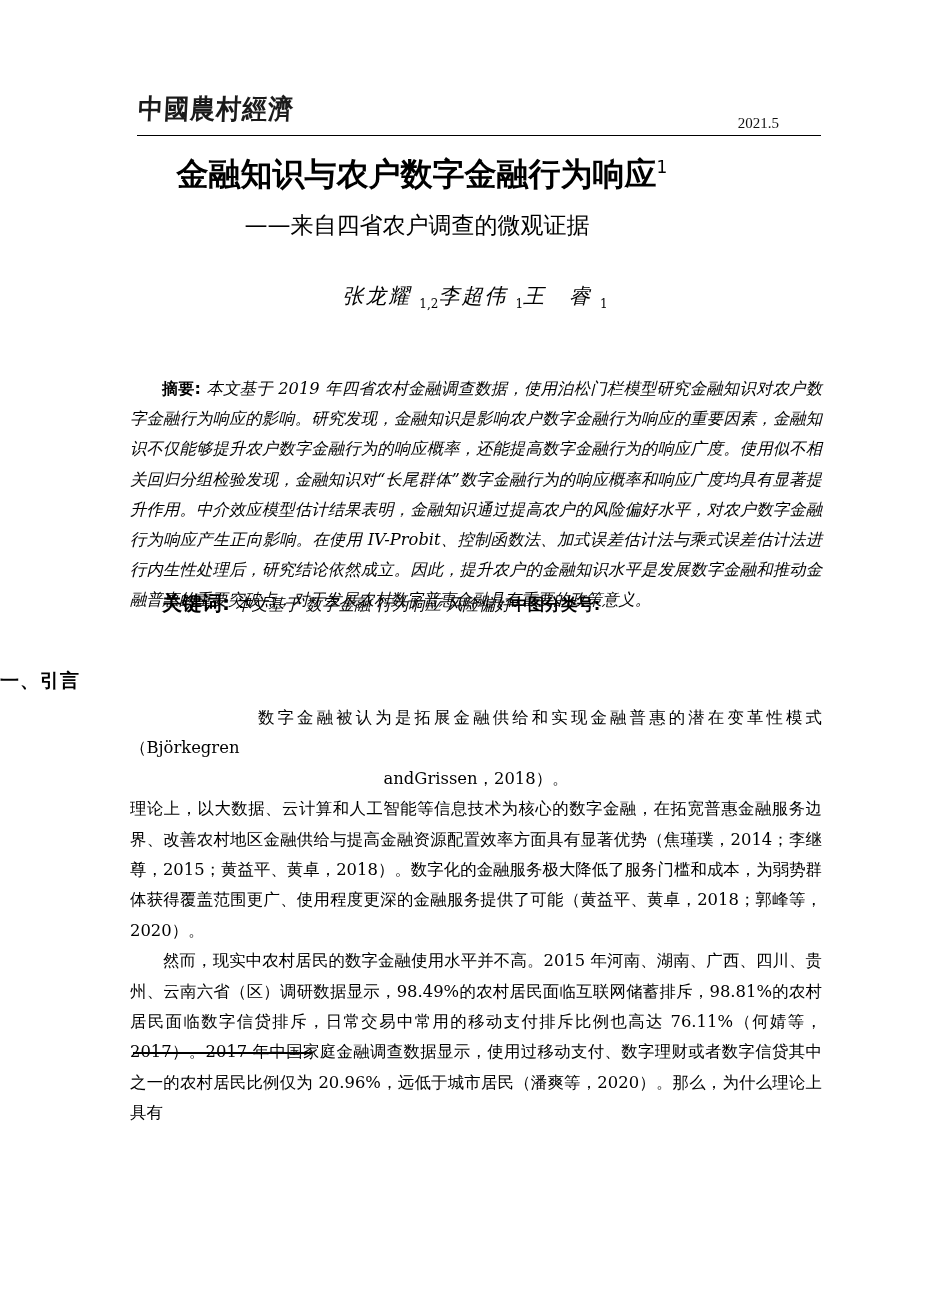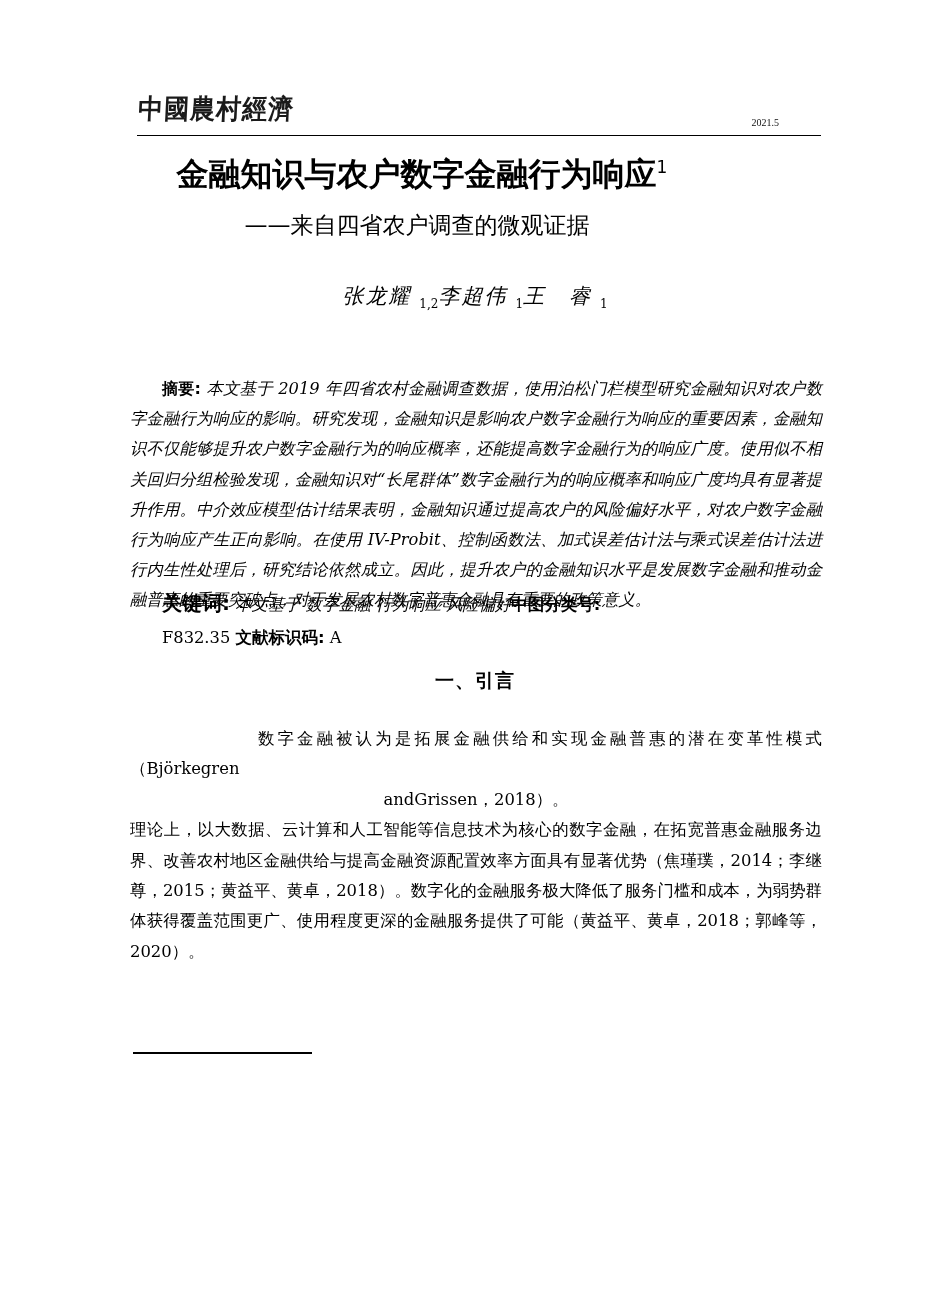--- a/index.html
+++ b/index.html
@@ -44,21 +44,21 @@
     color: #1a1a1a;
     transform: scaleY(1.08) skewX(-3deg);
     transform-origin: left top;
     white-space: nowrap;
   }
   .masthead-issue {
     position: absolute;
     right: 42px;
     top: 22px;
     font-family: "Liberation Serif", "DejaVu Serif", serif;
-    font-size: 10px;
+    font-size: 15px;
     line-height: 18px;
     color: #111;
     white-space: nowrap;
   }
   .masthead-rule {
     position: absolute;
     left: 137px;
     top: 135px;
     width: 684px;
     height: 0;
@@ -182,21 +182,20 @@
     font-family: "DejaVu Sans", "Liberation Sans", sans-serif;
     font-size: 16.5px;
   }
 
   
   .section-heading {
     position: absolute;
     left: 0;
     top: 665px;
     width: 950px;
-    text-align: center;
     font-family: "DejaVu Sans", "Liberation Sans", sans-serif;
     font-weight: bold;
     font-size: 19px;
     line-height: 30px;
     letter-spacing: 1px;
     color: #000;
   }
 
   
   .body-block {
@@ -213,21 +212,20 @@
     text-justify: inter-character;
     text-indent: 33px;
     margin: 0;
     color: #000;
   }
   .para-lead-right {
     text-align: center;
   }
   .para.first-odd {
     text-indent: 128px;
-    margin-top: 21px;
   }
 
   
   .footnote-rule {
     position: absolute;
     left: 133px;
     top: 1052px;
     width: 179px;
     height: 0;
     border-top: 2px solid #000;
@@ -260,25 +258,25 @@
   <div class="title-main"><span>金融知识与农户数字金融行为响应</span><span class="fn-marker">1</span></div>
 
   <div class="title-sub">——来自四省农户调查的微观证据</div>
 
   <div class="authors"><span>张龙耀</span><span class="gap"></span><span class="sup">1,2</span><span>李超伟</span><span class="gap"></span><span class="sup">1</span><span>王　睿</span><span class="gap"></span><span class="sup">1</span></div>
 
   <div class="abstract"><span class="lbl">摘要:</span> <span>本文基于 2019 年四省农村金融调查数据，使用泊松门栏模型研究金融知识对农户数字金融行为响应的影响。研究发现，金融知识是影响农户数字金融行为响应的重要因素，金融知识不仅能够提升农户数字金融行为的响应概率，还能提高数字金融行为的响应广度。使用似不相关回归分组检验发现，金融知识对“长尾群体”数字金融行为的响应概率和响应广度均具有显著提升作用。中介效应模型估计结果表明，金融知识通过提高农户的风险偏好水平，对农户数字金融行为响应产生正向影响。在使用 IV-Probit、控制函数法、加式误差估计法与乘式误差估计法进行内生性处理后，研究结论依然成立。因此，提升农户的金融知识水平是发展数字金融和推动金融普惠的重要突破点，对于发展农村数字普惠金融具有重要的政策意义。</span></div>
 
   <div class="keywords"><span class="lbl">关键词:</span> <span class="kw">本文基于  数字金融  行为响应  风险偏好</span><span class="lbl2">中图分类号:</span></div>
 
-  <div class="keywords-line2"><span>F832.35</span> <span class="lbl2">文献标识码:</span> <span>A</span></div>
 
   <div class="section-heading">一、引言</div>
 
   <div class="body-block">
     <p class="para first-odd">数字金融被认为是拓展金融供给和实现金融普惠的潜在变革性模式（Björkegren</p>
     <p class="para para-lead-right" style="text-indent:0">andGrissen，2018）。</p>
     <p class="para" style="text-indent:0">理论上，以大数据、云计算和人工智能等信息技术为核心的数字金融，在拓宽普惠金融服务边界、改善农村地区金融供给与提高金融资源配置效率方面具有显著优势（焦瑾璞，2014；李继尊，2015；黄益平、黄卓，2018）。数字化的金融服务极大降低了服务门槛和成本，为弱势群体获得覆盖范围更广、使用程度更深的金融服务提供了可能（黄益平、黄卓，2018；郭峰等，2020）。</p>
+    <p class="para">然而，现实中农村居民的数字金融使用水平并不高。2015 年河南、湖南、广西、四川、贵州、云南六省（区）调研数据显示，98.49%的农村居民面临互联网储蓄排斥，98.81%的农村居民面临数字信贷排斥，日常交易中常用的移动支付排斥比例也高达 76.11%（何婧等，2017）。2017 年中国家庭金融调查数据显示，使用过移动支付、数字理财或者数字信贷其中之一的农村居民比例仅为 20.96%，远低于城市居民（潘爽等，2020）。那么，为什么理论上具有</p>
   </div>
 
   <div class="footnote-rule"></div>
 
 </div>
 
 </body></html>

